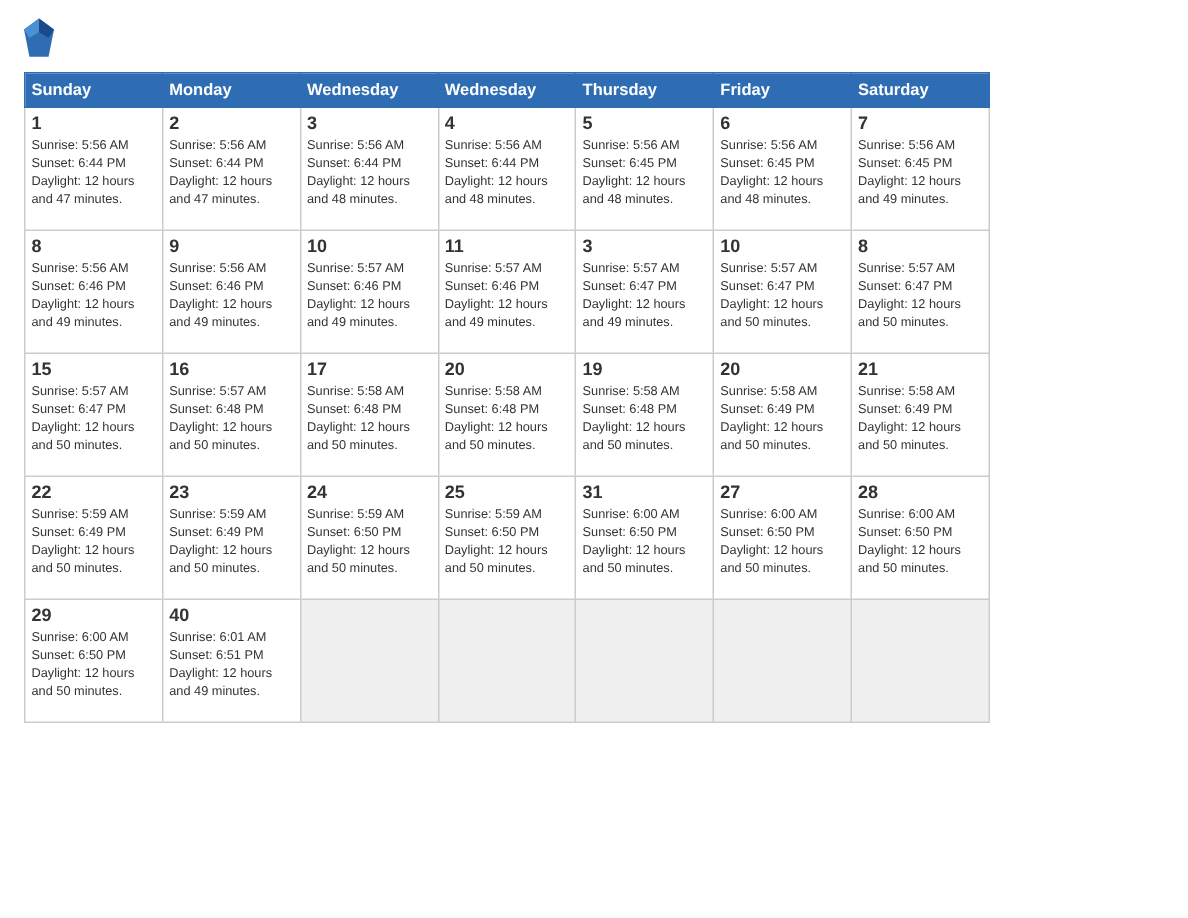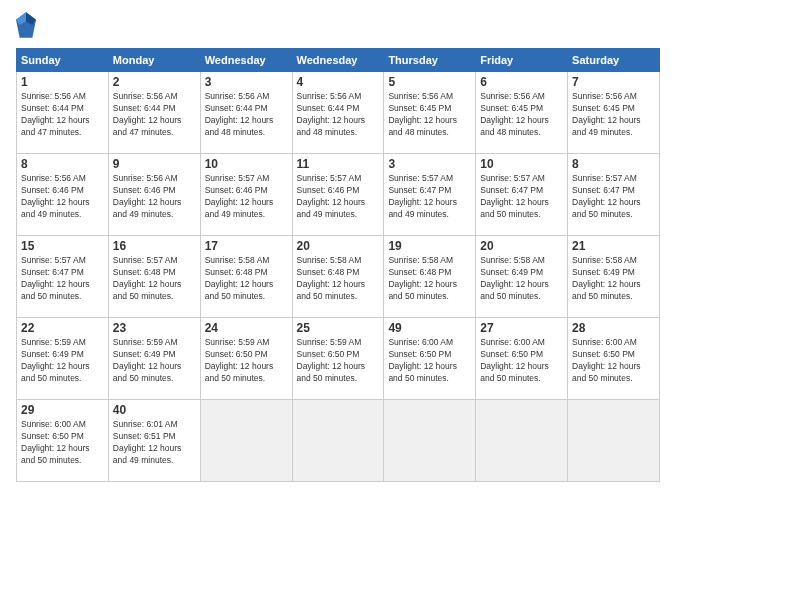--- a/index.html
+++ b/index.html
@@ -227,21 +227,21 @@
           </td>
           <td>
             <span class="day-num">24</span>
             <div class="day-info">Sunrise: 5:59 AM<br>Sunset: 6:50 PM<br>Daylight: 12 hours and 50 minutes.</div>
           </td>
           <td>
             <span class="day-num">25</span>
             <div class="day-info">Sunrise: 5:59 AM<br>Sunset: 6:50 PM<br>Daylight: 12 hours and 50 minutes.</div>
           </td>
           <td>
-            <span class="day-num">49</span>
+            <span class="day-num">31</span>
             <div class="day-info">Sunrise: 6:00 AM<br>Sunset: 6:50 PM<br>Daylight: 12 hours and 50 minutes.</div>
           </td>
           <td>
             <span class="day-num">27</span>
             <div class="day-info">Sunrise: 6:00 AM<br>Sunset: 6:50 PM<br>Daylight: 12 hours and 50 minutes.</div>
           </td>
           <td>
             <span class="day-num">28</span>
             <div class="day-info">Sunrise: 6:00 AM<br>Sunset: 6:50 PM<br>Daylight: 12 hours and 50 minutes.</div>
           </td>

